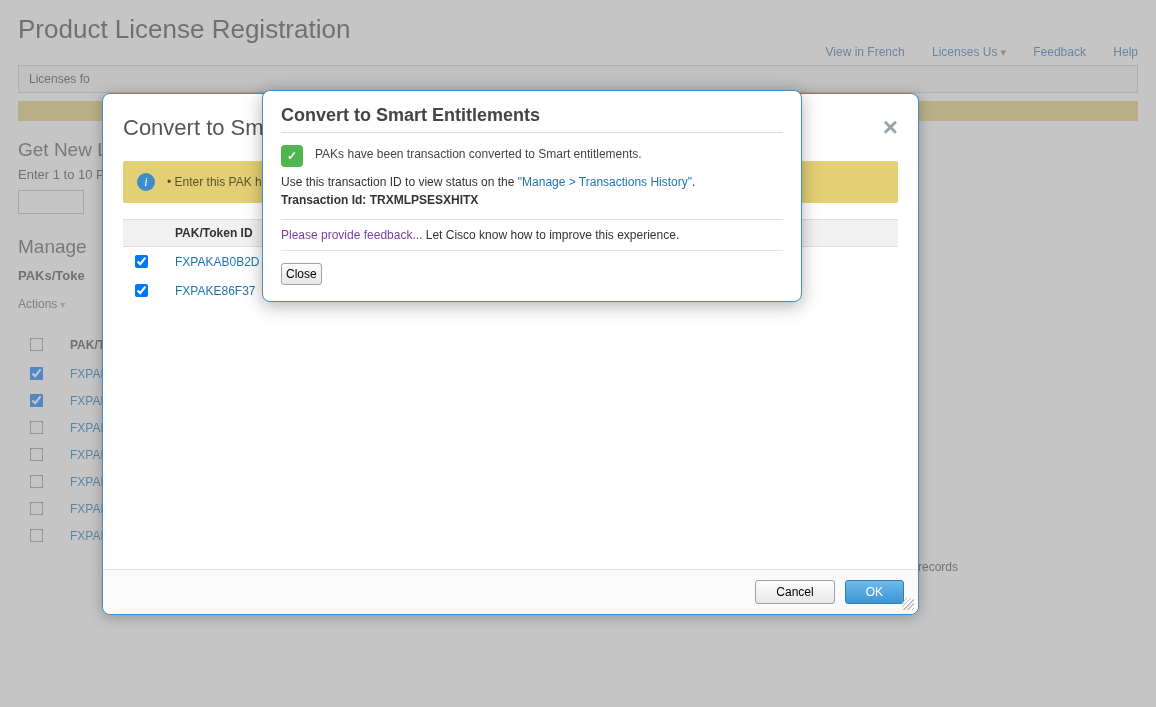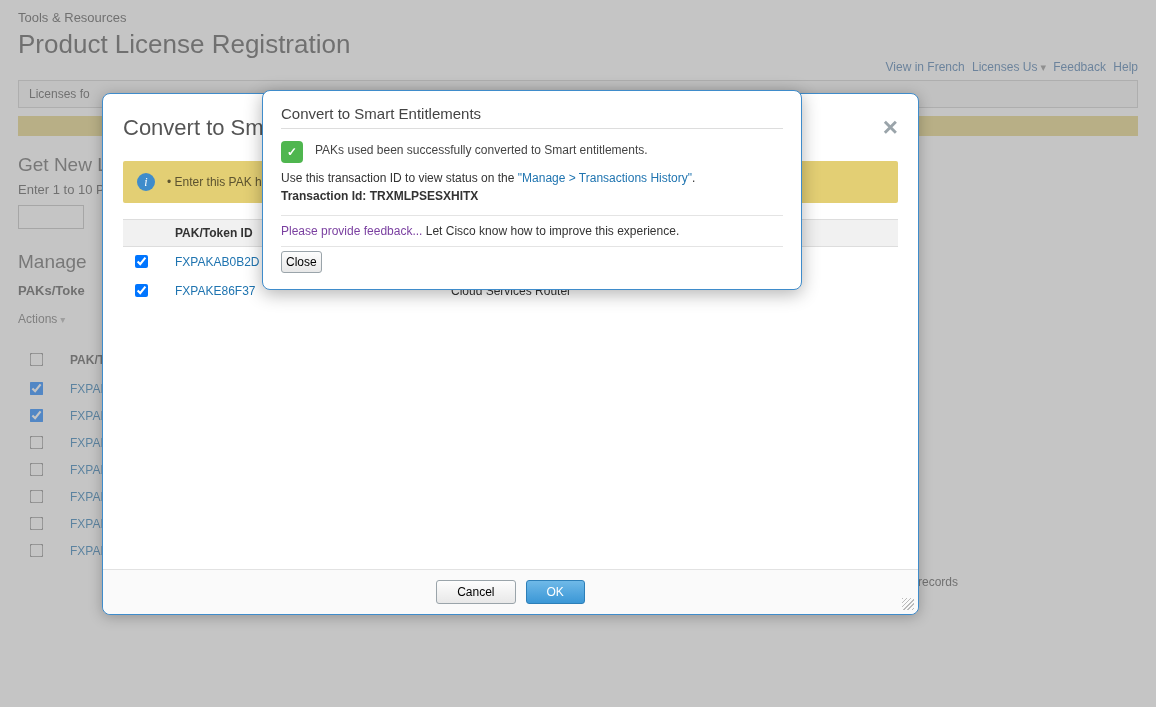--- a/index.html
+++ b/index.html
@@ -1,20 +1,20 @@
 <!DOCTYPE html>
 <html><head>
 <meta charset="utf-8">
 <style>
 html,body{margin:0;padding:0;font-family:Arial,Helvetica,sans-serif;font-size:13px;color:#333;background:#fff;width:1156px;height:707px;overflow:hidden;position:relative}
 .page{padding:10px 18px}
 .breadcrumb{font-size:13px;color:#444}
 h1.title{font-size:26px;font-weight:300;margin:4px 0 0;color:#444}
 .toplinks{text-align:right;font-size:12px;color:#3a6ea5;margin-bottom:6px}
-.toplinks span{margin-left:4px;cursor:pointer}
+.toplinks span{margin-left:24px;cursor:pointer}
 .toplinks .drop::after{content:"▾";color:#888;margin-left:3px;font-size:11px}
 .tabbar{border:1px solid #ccc;background:#f6f6f6;height:26px;line-height:26px;padding:0 10px;font-size:12px;color:#444;overflow:hidden}
 .yellowbar{background:#e3cf74;height:20px;margin:8px 0 18px}
 .section-h{font-size:19px;font-weight:400;color:#555;margin:6px 0}
 .hint{font-size:13px;color:#444;margin:4px 0 8px}
 .smallinput{width:60px;height:20px;border:1px solid #bbb;margin-bottom:14px}
 .manage-h{font-size:19px;color:#555;margin:8px 0 10px}
 .sub{font-size:13px;font-weight:700;color:#444;margin:6px 0 14px}
 .actions{font-size:12px;color:#666;margin-bottom:18px}
 .actions::after{content:" ▾";color:#aaa;font-size:10px}
@@ -31,40 +31,39 @@
 .dlg1{position:absolute;left:102px;top:93px;width:815px;height:520px;background:#fff;border:1px solid #3f8ccb;border-radius:8px;box-shadow:0 2px 14px rgba(0,0,0,.25)}
 .dlg1 .head{display:flex;justify-content:space-between;align-items:center;padding:18px 20px 10px}
 .dlg1 .head h2{margin:0;font-size:22px;font-weight:400;color:#555}
 .dlg1 .closex{font-size:26px;color:#9aa4aa;cursor:pointer;font-weight:700}
 .dlg1 .note{margin:8px 20px 16px;background:#e3cf74;border-radius:2px;padding:12px 14px;font-size:12px;color:#5c5330;display:flex;align-items:center;gap:12px}
 .dlg1 .note .i{width:18px;height:18px;border-radius:50%;background:#3f8ccb;color:#fff;display:inline-flex;align-items:center;justify-content:center;font-style:italic;font-family:Georgia,serif;font-size:12px}
 .dlg1 table{width:calc(100% - 40px);margin:0 20px;border-collapse:collapse;font-size:12px}
 .dlg1 th{background:#f1f1f1;text-align:left;padding:6px 8px;font-weight:700;border-top:1px solid #ddd;border-bottom:1px solid #ddd}
 .dlg1 td{padding:5px 8px}
 .dlg1 td.link{color:#1f74b0}
-.dlg1 .foot{position:absolute;bottom:0;left:0;right:0;border-top:1px solid #e2e2e2;padding:10px 14px;display:flex;justify-content:center;gap:10px;background:#fafafa;border-radius:0 0 8px 8px}
+.dlg1 .foot{position:absolute;bottom:0;left:0;right:0;border-top:1px solid #e2e2e2;padding:10px 14px;display:flex;justify-content:flex-end;gap:10px;background:#fafafa;border-radius:0 0 8px 8px}
 .btn{font-size:12px;padding:4px 20px;border:1px solid #9aa4aa;border-radius:3px;background:linear-gradient(#fdfdfd,#e8e8e8);cursor:pointer}
 .btn.primary{background:linear-gradient(#6fb9e8,#3b97d6);border-color:#2d7fb8;color:#fff}
 .resize-grip{position:absolute;right:4px;bottom:4px;width:12px;height:12px;background:repeating-linear-gradient(135deg,#bbb 0 1px,transparent 1px 3px)}
 
 .dlg2{position:absolute;left:262px;top:90px;width:502px;background:#fff;border:1px solid #3f8ccb;border-radius:8px;padding:14px 18px 16px;box-shadow:0 4px 18px rgba(0,0,0,.3);z-index:10}
-.dlg2 h3{margin:0 0 12px;font-size:15px;font-weight:400;color:#444;border-bottom:1px solid #ddd;padding-bottom:6px}
+.dlg2 h3{margin:0 0 12px;font-size:18px;font-weight:700;color:#444;border-bottom:1px solid #ddd;padding-bottom:6px}
 .dlg2 .row{display:flex;gap:12px;align-items:flex-start;margin:10px 0 6px;font-size:12px;color:#444;line-height:1.5}
 .dlg2 .chk{width:22px;height:22px;border-radius:4px;background:#4fb64f;display:inline-flex;align-items:center;justify-content:center;color:#fff;font-weight:700;flex-shrink:0}
 .dlg2 .txn{font-size:12px;margin:2px 0 10px;line-height:1.5}
 .dlg2 .txn .lnk{color:#1f74b0}
-.dlg2 .fb{font-size:12px;border-top:1px solid #e4e4e4;border-bottom:1px solid #e4e4e4;padding:8px 0;margin-bottom:4px}
+.dlg2 .fb{font-size:12px;border-top:1px solid #e4e4e4;border-bottom:1px solid #e4e4e4;padding:8px 0;margin-bottom:12px}
 .dlg2 .fb .plnk{color:#7a3fa0}
 .dlg2 .closebtn{font-size:12px;padding:3px 4px;border:1px solid #9aa4aa;border-radius:3px;background:linear-gradient(#fdfdfd,#e8e8e8);cursor:pointer}
 </style>
 </head>
 <body>
 
 <div class="page">
-  <div class="breadcrumb">Tools &amp; Resources</div>
   <h1 class="title">Product License Registration</h1>
   <div class="toplinks">
     <span>View in French</span>
     <span class="drop">Licenses Us</span>
     <span>Feedback</span>
     <span>Help</span>
   </div>
   <div class="tabbar">
     <span>Licenses fo</span>
   </div>
@@ -205,21 +204,21 @@
     <button class="btn primary">OK</button>
   </div>
   <div class="resize-grip"></div>
 </div>
 
 <div class="dlg2">
   <h3>Convert to Smart Entitlements</h3>
   <div class="row">
     <span class="chk">✓</span>
     <span>
-      <span>PAKs used been successfully converted to Smart entitlements.</span><br>
+      <span>PAKs have been transaction converted to Smart entitlements.</span><br>
     </span>
   </div>
   <div class="txn">
     <span>Use this transaction ID to view status on the </span><span class="lnk">"Manage &gt; Transactions History"</span><span>.</span><br>
     <b><span>Transaction Id: </span><span>TRXMLPSESXHITX</span></b>
   </div>
   <div class="fb">
     <span class="plnk">Please provide feedback...</span><span> Let Cisco know how to improve this experience.</span>
   </div>
   <button class="closebtn">Close</button>

